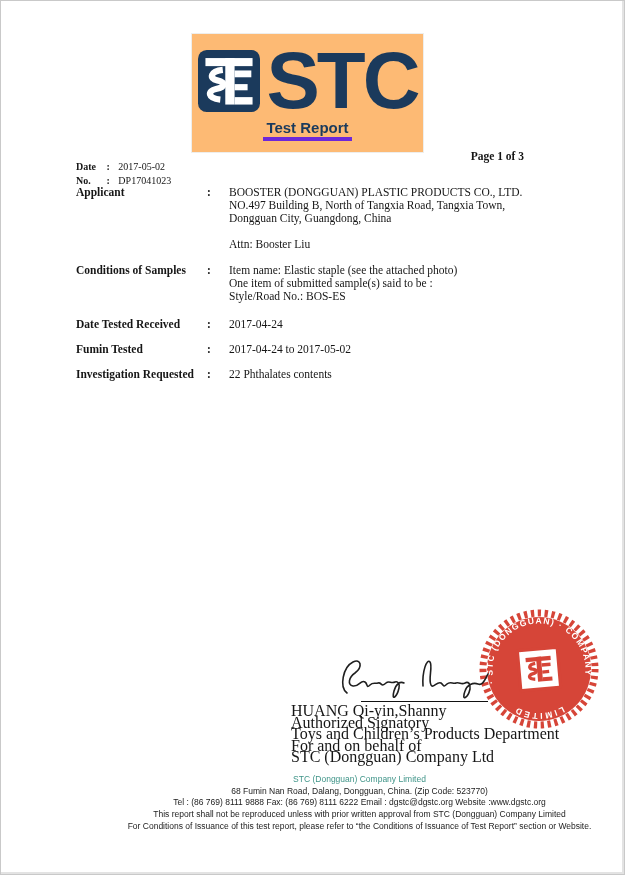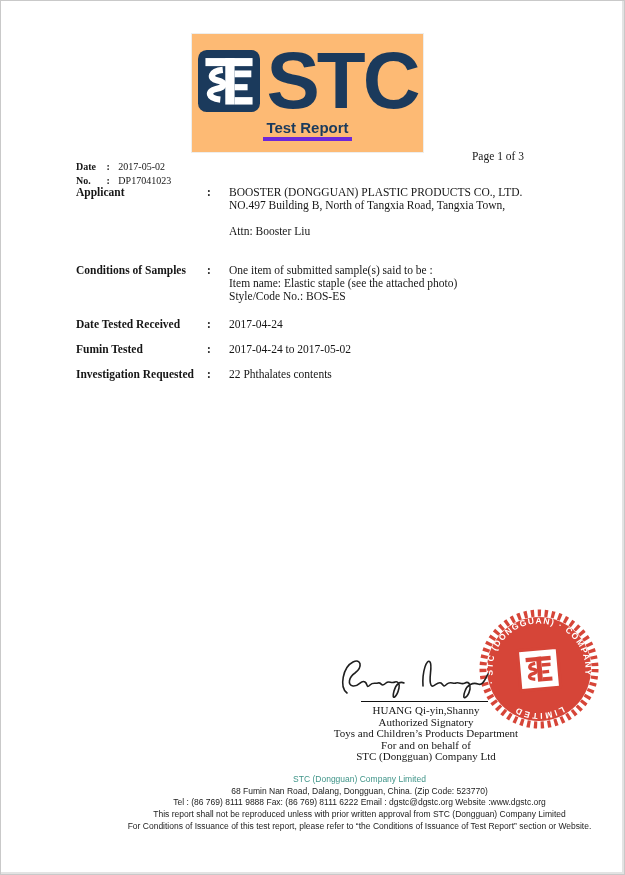--- a/index.html
+++ b/index.html
@@ -23,38 +23,38 @@
   .report-title{
     display:inline-block;margin-top:7px;padding:0 3px 1px 3px;
     font-family:"Liberation Sans",sans-serif;font-weight:bold;font-size:15px;
     color:#1b3a5c;border-bottom:4px solid #6d28d9;
   }
   
   .meta{position:absolute;left:75px;top:148px;font-size:10px;line-height:13.5px;margin-top:11px;}
   .meta .mrow{white-space:nowrap;}
   .meta .mlbl{display:inline-block;width:28px;font-weight:bold;}
   .meta .mcol{font-weight:bold;margin-right:6px;}
-  .page-info{position:absolute;top:149px;right:100px;font-weight:normal;font-size:11.5px;}
+  .page-info{position:absolute;top:149px;right:100px;font-weight:bold;font-size:11.5px;}
   
   .frow{position:absolute;left:0;width:625px;font-size:11.5px;}
   .frow .lbl{position:absolute;left:75px;top:0;font-weight:bold;white-space:nowrap;}
   .frow .fcol{position:absolute;left:206px;top:0;font-weight:bold;}
   .frow .val{position:absolute;left:228px;top:0;line-height:13px;white-space:nowrap;}
   .frow .attn{margin-top:13px;}
   #row-applicant{top:185px}
   #row-desc{top:263px}
   #row-received{top:317px}
   #row-tested{top:342px}
   #row-invest{top:367px}
   
   .sig-script{position:absolute;left:336px;top:652px;width:160px;height:52px;z-index:3;}
   .sig-line{position:absolute;left:360px;top:700px;width:127px;border-top:1.5px solid #111;z-index:3;}
   .sig-block{
-    position:absolute;left:290px;top:704px;width:270px;text-align:center;
-    font-size:11px;line-height:11.6px;z-index:3;
+    position:absolute;left:290px;top:704px;width:270px;
+    font-size:16px;line-height:11.6px;z-index:3;
   }
   
   .stamp{position:absolute;left:477px;top:607px;width:122px;height:122px;z-index:2;opacity:0.94;}
   
   .footer{
     position:absolute;left:0;top:773px;width:625px;text-align:center;
     font-family:"Liberation Sans",sans-serif;font-size:8.5px;line-height:11.7px;color:#222;padding-left:46px;
   }
   .footer .accent{color:#3f9488;}
 </style>
@@ -92,31 +92,32 @@
     </div>
   </div>
   <div class="page-info">Page 1 of  3</div>
 
   <div class="frow" id="row-applicant">
     <span class="lbl">Applicant</span>
     <span class="fcol">:</span>
     <div class="val">
       <div>BOOSTER (DONGGUAN) PLASTIC PRODUCTS CO., LTD.</div>
       <div>NO.497 Building B, North of Tangxia Road, Tangxia Town,</div>
+      <div>Dongguan City, Guangdong, China</div>
       <div class="attn">Attn: Booster Liu</div>
     </div>
   </div>
 
   <div class="frow" id="row-desc">
     <span class="lbl">Conditions of Samples</span>
     <span class="fcol">:</span>
     <div class="val">
+      <div>Item name: Elastic staple (see the attached photo)</div>
       <div>One item of submitted sample(s) said to be :</div>
-      <div>Item name: Elastic staple (see the attached photo)</div>
-      <div>Style/Code No.: BOS-ES</div>
+      <div>Style/Road No.: BOS-ES</div>
     </div>
   </div>
 
   <div class="frow" id="row-received">
     <span class="lbl">Date Tested Received</span>
     <span class="fcol">:</span>
     <div class="val">2017-04-24</div>
   </div>
 
   <div class="frow" id="row-tested">

